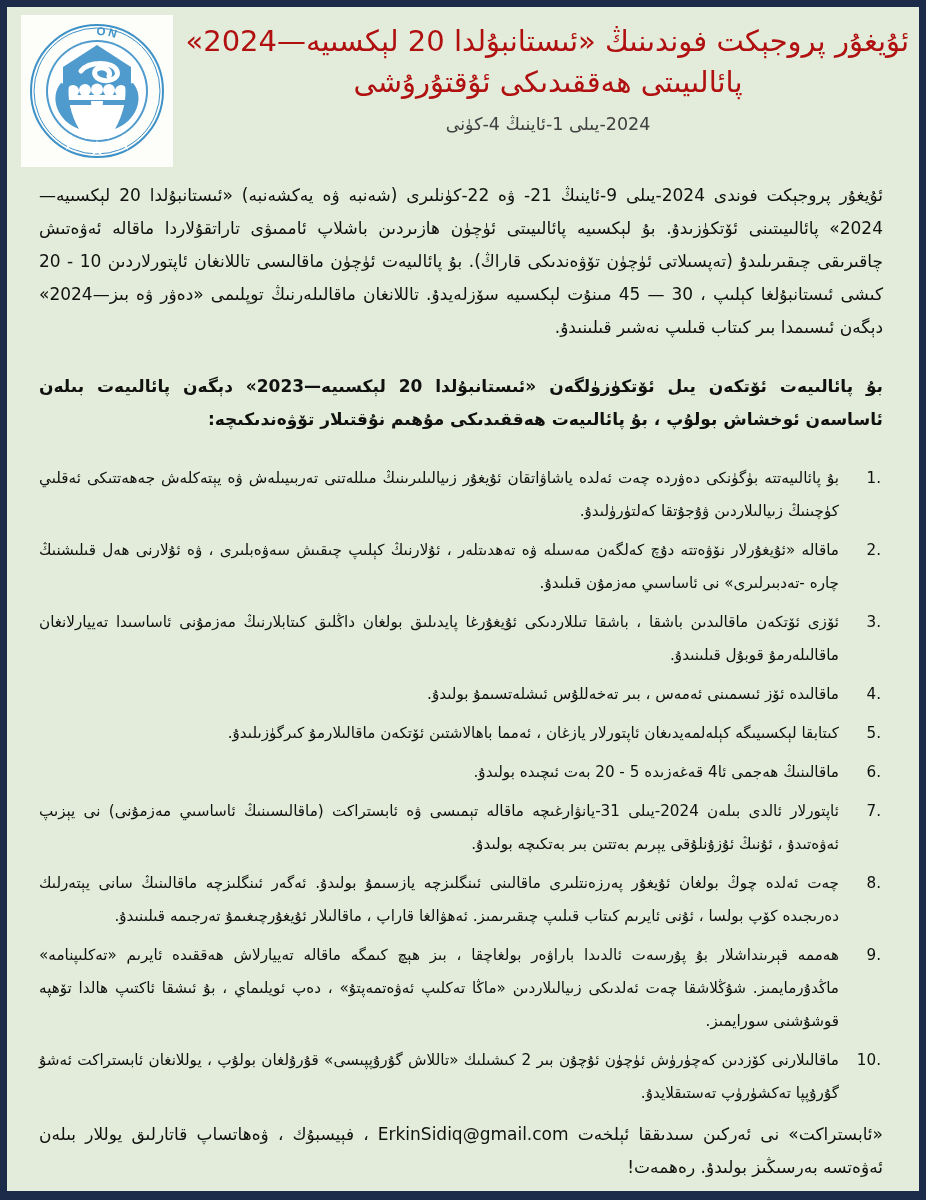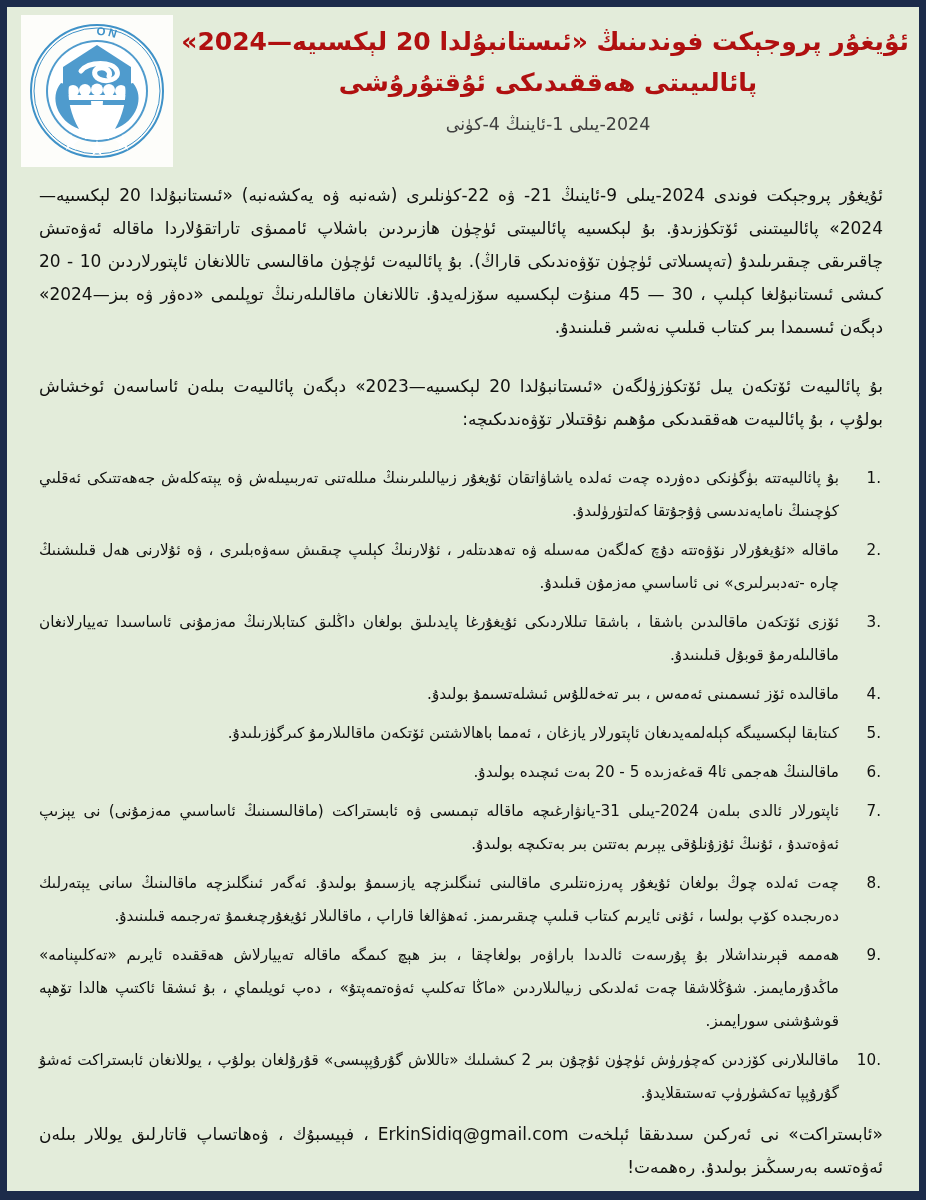--- a/index.html
+++ b/index.html
@@ -46,22 +46,22 @@
   .title-block {
     position: absolute;
     left: 180px;
     right: 10px;
     top: 14px;
     text-align: center;
     direction: rtl;
   }
   .title-line {
     color: #b01010;
-    font-weight: bold;
-    font-size: 25px;
+    font-weight: normal;
+    font-size: 29px;
     line-height: 41px;
     letter-spacing: 0px;
     white-space: nowrap;
   }
   .date-line {
     color: #404040;
     font-weight: normal;
     font-size: 17.5px;
     line-height: 34px;
     margin-top: 4px;
@@ -74,21 +74,21 @@
     color: #11110f;
   }
   p.para {
     margin: 0 0 18px 0;
     font-size: 17px;
     line-height: 33px;
     text-align: justify;
     text-align-last: right;
   }
   p.para.intro-1 { margin-bottom: 26px; }
-  p.para.intro-2 { margin-bottom: 26px; }
+  p.para.intro-2 { margin-bottom: 26px; font-weight: bold; }
 
   ol.items {
     list-style: none;
     margin: 0;
     padding: 0;
     counter-reset: li;
   }
   ol.items > li {
     counter-increment: li;
     position: relative;
@@ -175,21 +175,21 @@
     </div>
   </div>
 
   <div class="body-wrap">
 
     <p class="para intro-1">ئۇيغۇر پروجېكت فوندى 2024-يىلى 9-ئاينىڭ 21- ۋە 22-كۈنلىرى (شەنبە ۋە يەكشەنبە)  «ئىستانبۇلدا 20 لېكسىيە—2024» پائالىيىتىنى ئۆتكۈزىدۇ. بۇ لېكسىيە پائالىيىتى ئۈچۈن ھازىردىن باشلاپ ئاممىۋى تاراتقۇلاردا ماقالە ئەۋەتىش چاقىرىقى چىقىرىلىدۇ (تەپسىلاتى ئۈچۈن تۆۋەندىكى قاراڭ). بۇ پائالىيەت ئۈچۈن ماقالىسى تاللانغان ئاپتورلاردىن 10 - 20 كىشى ئىستانبۇلغا كېلىپ ، 30 — 45 مىنۇت لېكسىيە سۆزلەيدۇ. تاللانغان ماقالىلەرنىڭ توپلىمى «دەۋر ۋە بىز—2024» دېگەن ئىسىمدا بىر كىتاب قىلىپ نەشىر قىلىنىدۇ.</p>
 
     <p class="para intro-2">بۇ پائالىيەت ئۆتكەن يىل ئۆتكۈزۈلگەن «ئىستانبۇلدا 20 لېكسىيە—2023» دېگەن پائالىيەت بىلەن ئاساسەن ئوخشاش بولۇپ ، بۇ پائالىيەت ھەققىدىكى مۇھىم نۇقتىلار تۆۋەندىكىچە:</p>
 
     <ol class="items">
-      <li>بۇ پائالىيەتتە بۈگۈنكى دەۋردە چەت ئەلدە ياشاۋاتقان ئۇيغۇر زىيالىلىرىنىڭ مىللەتنى تەربىيىلەش ۋە يېتەكلەش جەھەتتىكى ئەقلىي كۈچىنىڭ نامايەندىسى ۋۇجۇتقا كەلتۈرۈلىدۇ.</li>
+      <li>بۇ پائالىيەتتە بۈگۈنكى دەۋردە چەت ئەلدە ياشاۋاتقان ئۇيغۇر زىيالىلىرىنىڭ مىللەتنى تەربىيىلەش ۋە يېتەكلەش جەھەتتىكى ئەقلىي كۈچىنىڭ زىيالىلاردىن ۋۇجۇتقا كەلتۈرۈلىدۇ.</li>
       <li>ماقالە «ئۇيغۇرلار نۆۋەتتە دۇچ كەلگەن مەسىلە ۋە تەھدىتلەر ، ئۇلارنىڭ كېلىپ چىقىش سەۋەبلىرى ، ۋە ئۇلارنى ھەل قىلىشنىڭ چارە -تەدبىرلىرى» نى ئاساسىي مەزمۇن قىلىدۇ.</li>
       <li>ئۆزى ئۆتكەن ماقالىدىن باشقا ، باشقا تىللاردىكى ئۇيغۇرغا پايدىلىق بولغان داڭلىق كىتابلارنىڭ مەزمۇنى ئاساسىدا تەييارلانغان ماقالىلەرمۇ قوبۇل قىلىنىدۇ.</li>
       <li class="short">ماقالىدە ئۆز ئىسمىنى ئەمەس ، بىر تەخەللۇس ئىشلەتسىمۇ بولىدۇ.</li>
       <li class="short">كىتابقا لېكسىيىگە كېلەلمەيدىغان ئاپتورلار يازغان ، ئەمما باھالاشتىن ئۆتكەن ماقالىلارمۇ كىرگۈزىلىدۇ.</li>
       <li class="short">ماقالىنىڭ ھەجمى ئا4 قەغەزىدە 5 - 20 بەت ئىچىدە بولىدۇ.</li>
       <li>ئاپتورلار ئالدى بىلەن 2024-يىلى 31-يانۋارغىچە ماقالە تېمىسى ۋە ئابستراكت (ماقالىسىنىڭ ئاساسىي مەزمۇنى) نى يېزىپ ئەۋەتىدۇ ، ئۇنىڭ ئۇزۇنلۇقى يېرىم بەتتىن بىر بەتكىچە بولىدۇ.</li>
       <li>چەت ئەلدە چوڭ بولغان ئۇيغۇر پەرزەنتلىرى ماقالىنى ئىنگلىزچە يازسىمۇ بولىدۇ. ئەگەر ئىنگلىزچە ماقالىنىڭ سانى يېتەرلىك دەرىجىدە كۆپ بولسا ، ئۇنى ئايرىم كىتاب قىلىپ چىقىرىمىز. ئەھۋالغا قاراپ ، ماقالىلار ئۇيغۇرچىغىمۇ تەرجىمە قىلىنىدۇ.</li>
       <li>ھەممە قېرىنداشلار بۇ پۇرسەت ئالدىدا باراۋەر بولغاچقا ، بىز ھېچ كىمگە ماقالە تەييارلاش ھەققىدە ئايرىم «تەكلىپنامە» ماڭدۇرمايمىز. شۇڭلاشقا چەت ئەلدىكى زىيالىلاردىن «ماڭا تەكلىپ ئەۋەتمەپتۇ» ، دەپ ئويلىماي ، بۇ ئىشقا ئاكتىپ ھالدا تۆھپە قوشۇشنى سورايمىز.</li>
       <li>ماقالىلارنى كۆزدىن كەچۈرۈش ئۈچۈن ئۇچۇن بىر 2 كىشىلىك «تاللاش گۇرۇپپىسى» قۇرۇلغان بولۇپ ، يوللانغان ئابستراكت ئەشۇ گۇرۇپپا تەكشۈرۈپ تەستىقلايدۇ.</li>
     </ol>

